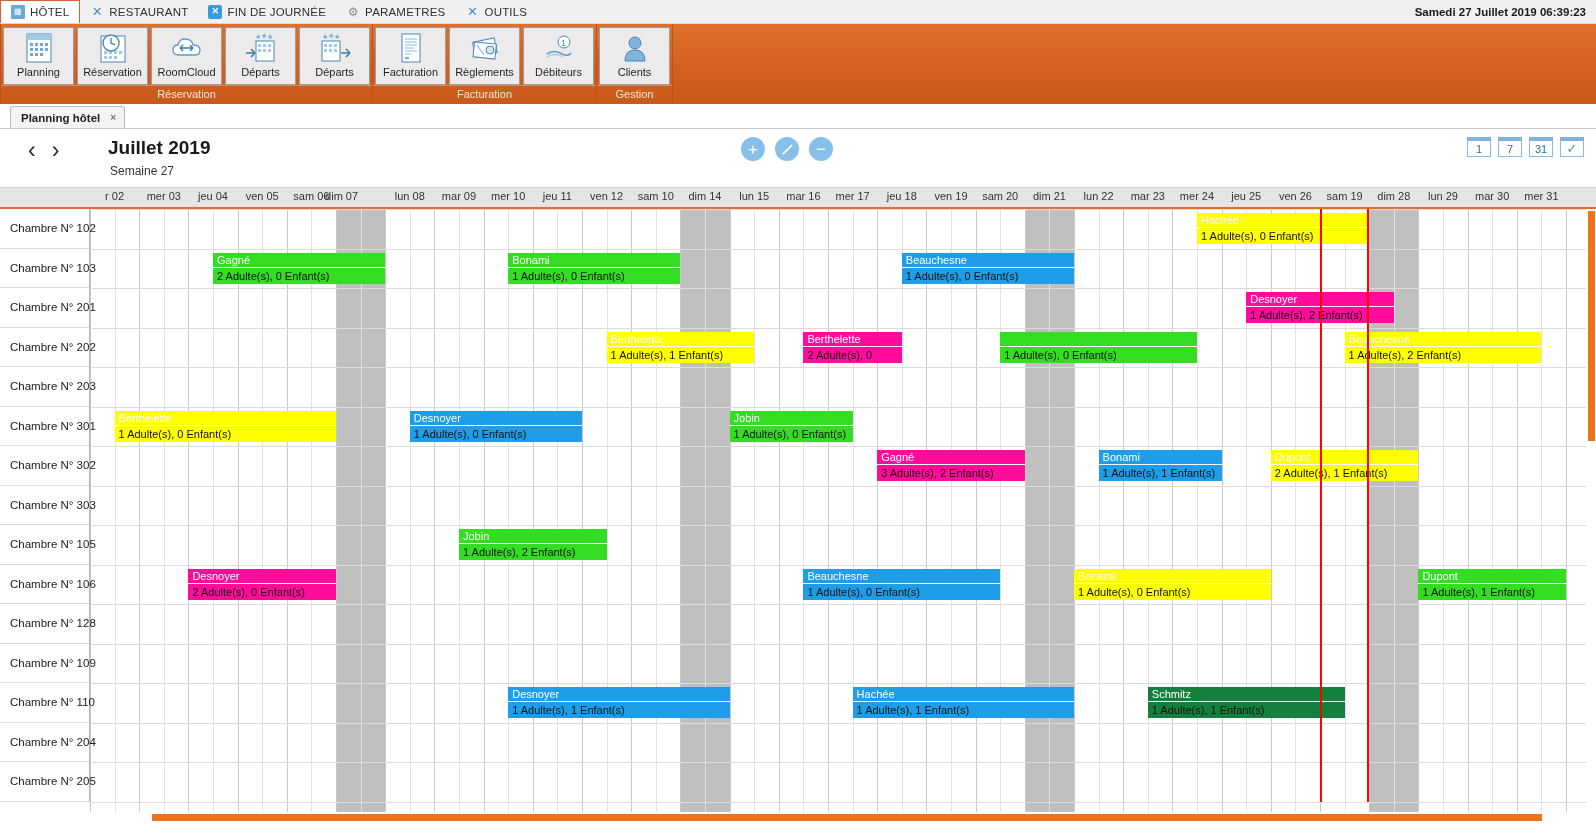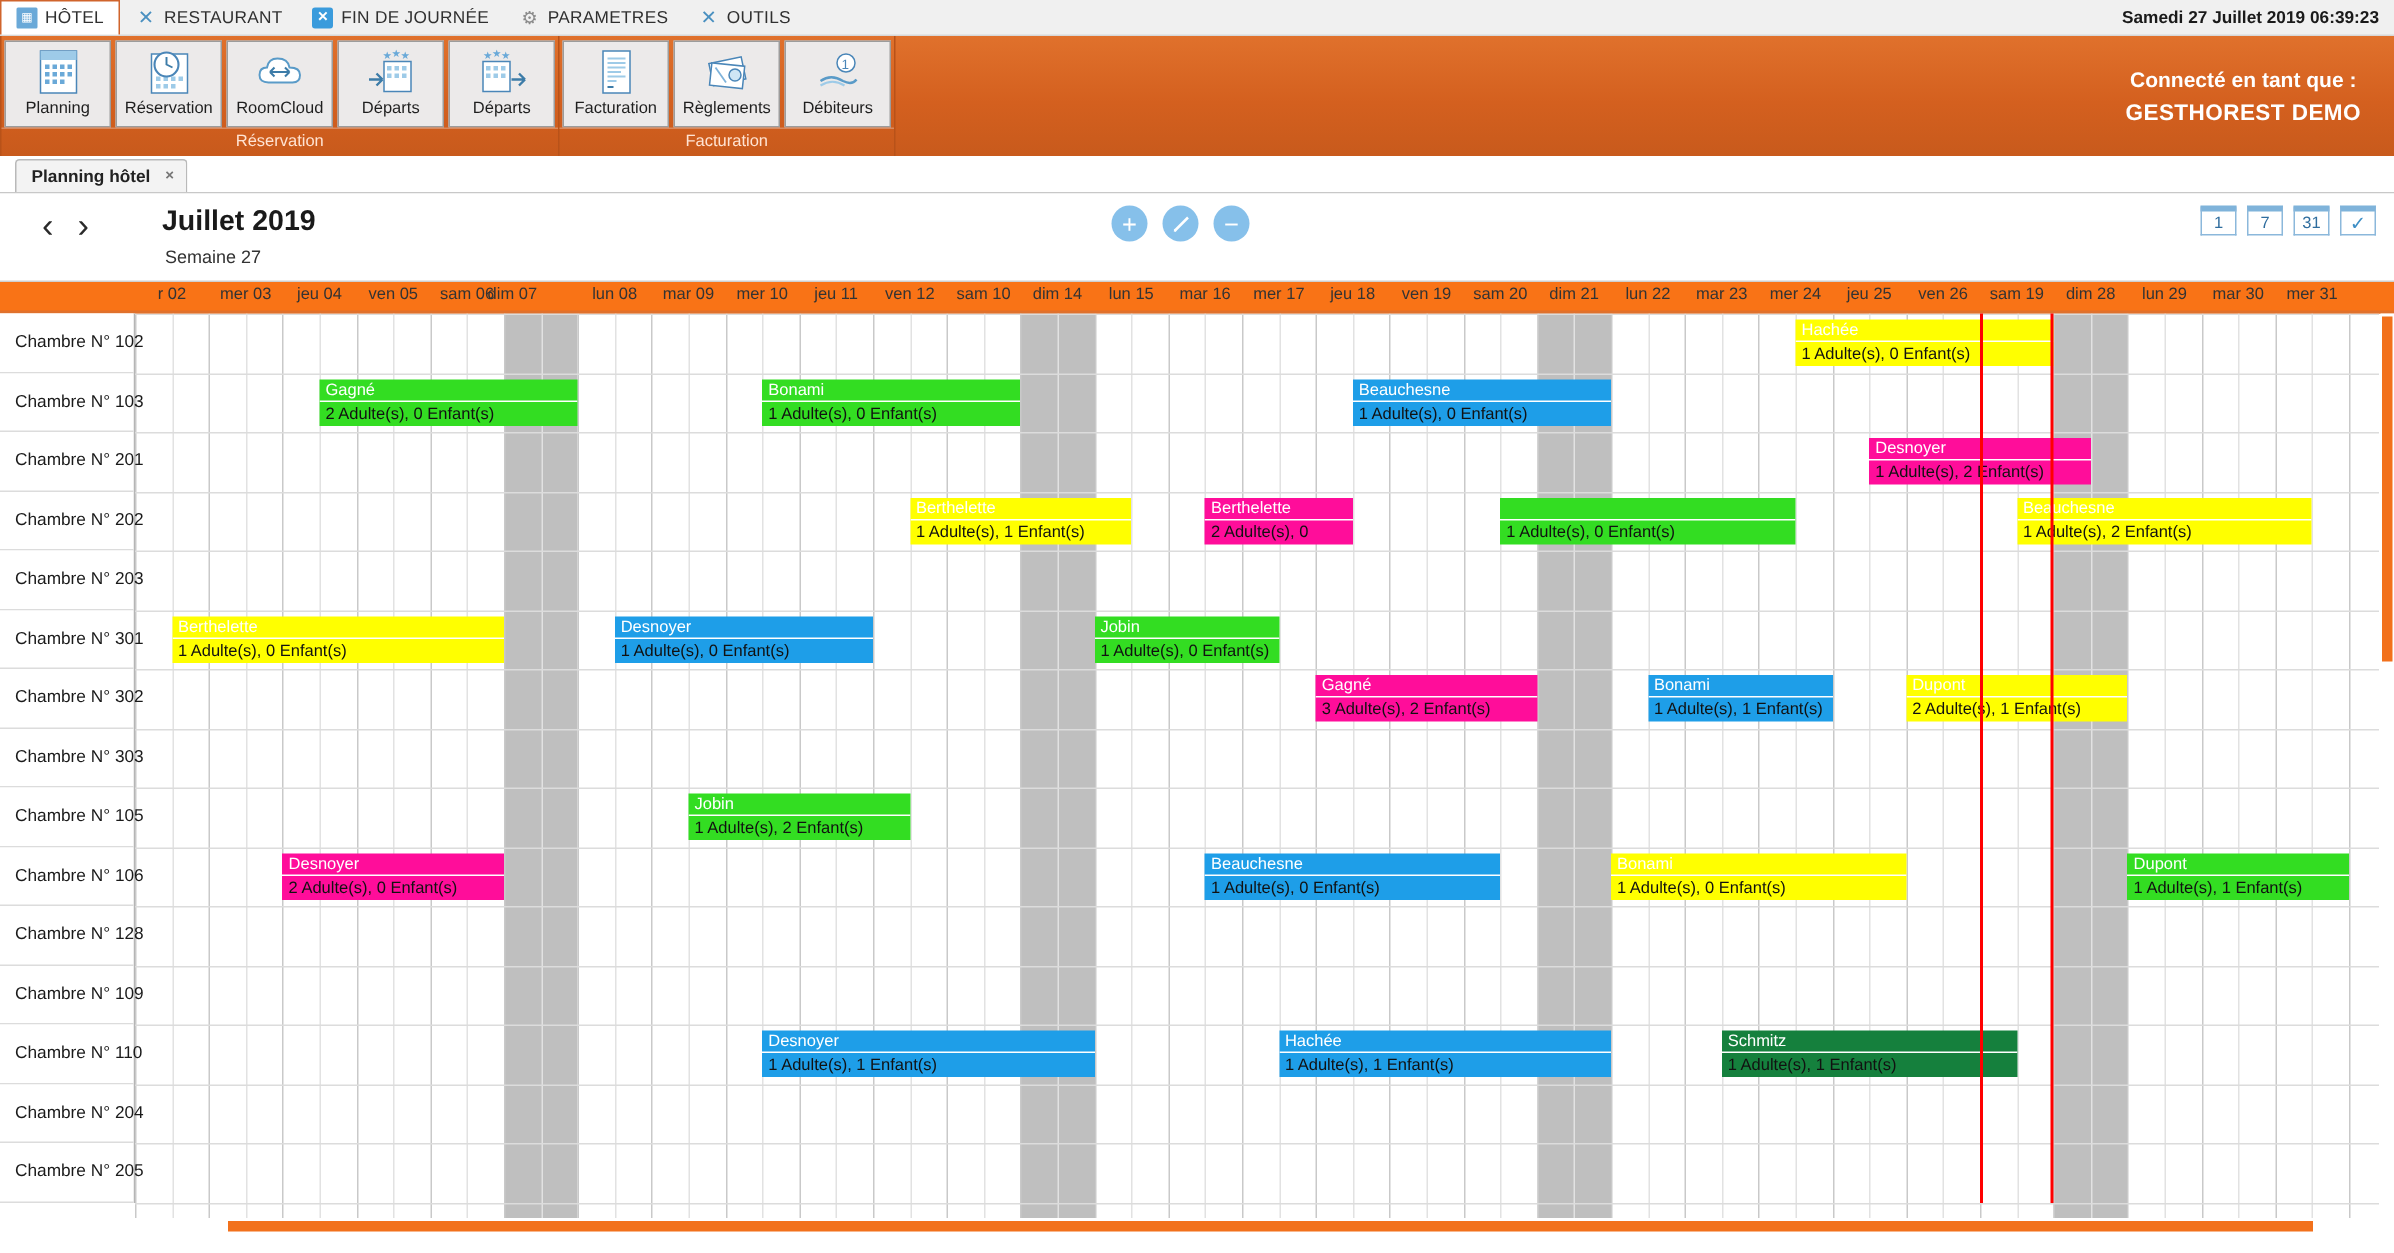--- a/index.html
+++ b/index.html
@@ -164,21 +164,21 @@
     position: relative;
     height: 635px;
     border-top: 1px solid #cfcfcf;
     background: #ffffff;
     overflow: hidden;
   }
   #datehdr {
     position: absolute; top: 0; left: 0;
     height: 21px; width: 100%;
     border-bottom: 2px solid #e0712c;
-    background: #f97316;
+    background: #e5e5e5;
   }
   .dcell {
     position: absolute; top: 2px;
     height: 17px;
     font-size: 11px; color: #333;
     text-align: center;
     overflow: hidden;
     white-space: nowrap;
   }
   #roomcol {
@@ -437,25 +437,35 @@
               <path d="M3 21 Q10 16 18 21 Q24 24 27 20" stroke="#5a9bc8" stroke-width="1.6" fill="none"></path>
               <path d="M3 24 Q11 19 19 24" stroke="#9ecbe8" stroke-width="1.4" fill="none"></path>
             </svg>
         </span>
         <span class="lbl">Débiteurs</span>
       </div>
     </div>
     <div class="group-label">Facturation</div>
   </div>
 
-
-  <div id="connected">
-    <div class="c1">Connecté en tant que :</div>
-    <div class="c2">GESTHOREST DEMO</div>
-  </div>
+  <div class="ribbon-group">
+    <div class="ribbon-buttons">
+      <div class="rbtn">
+        <span class="ico">
+          <svg width="26" height="30" viewBox="0 0 26 30">
+              <circle cx="13" cy="10" r="6" fill="#7fb3da" stroke="#4a86b8"></circle>
+              <path d="M3 28 Q3 17 13 17 Q23 17 23 28 Z" fill="#7fb3da" stroke="#4a86b8"></path>
+            </svg>
+        </span>
+        <span class="lbl">Clients</span>
+      </div>
+    </div>
+    <div class="group-label">Gestion</div>
+  </div>
+
 </div>
 
 <div id="tabstrip">
   <div class="doc-tab">
     <span>Planning hôtel</span>
     <span class="x">×</span>
   </div>
 </div>
 
 <div id="planhead">

